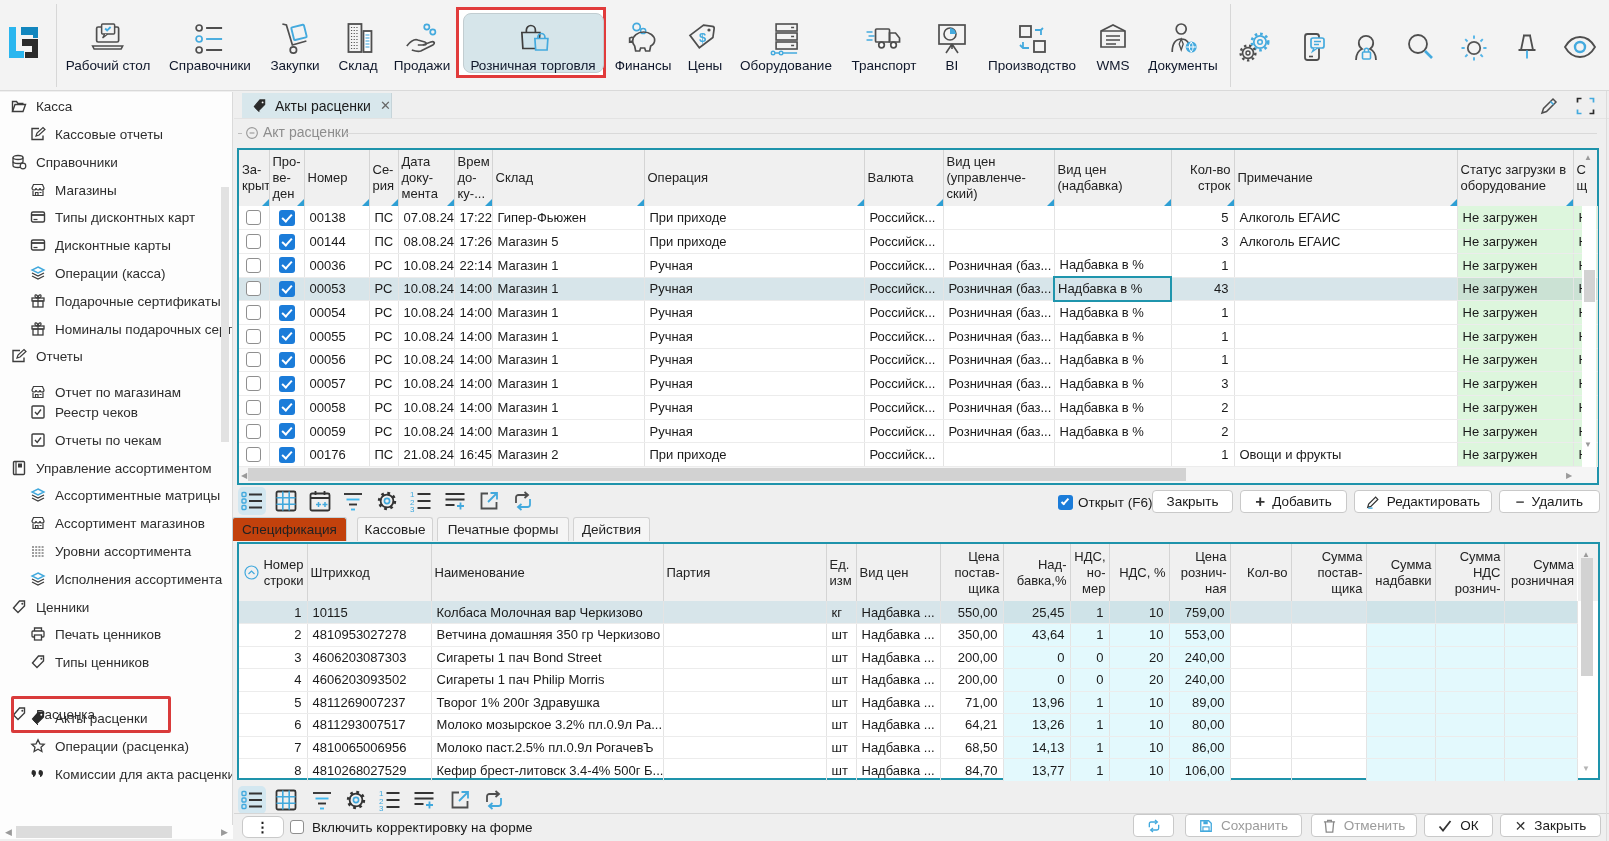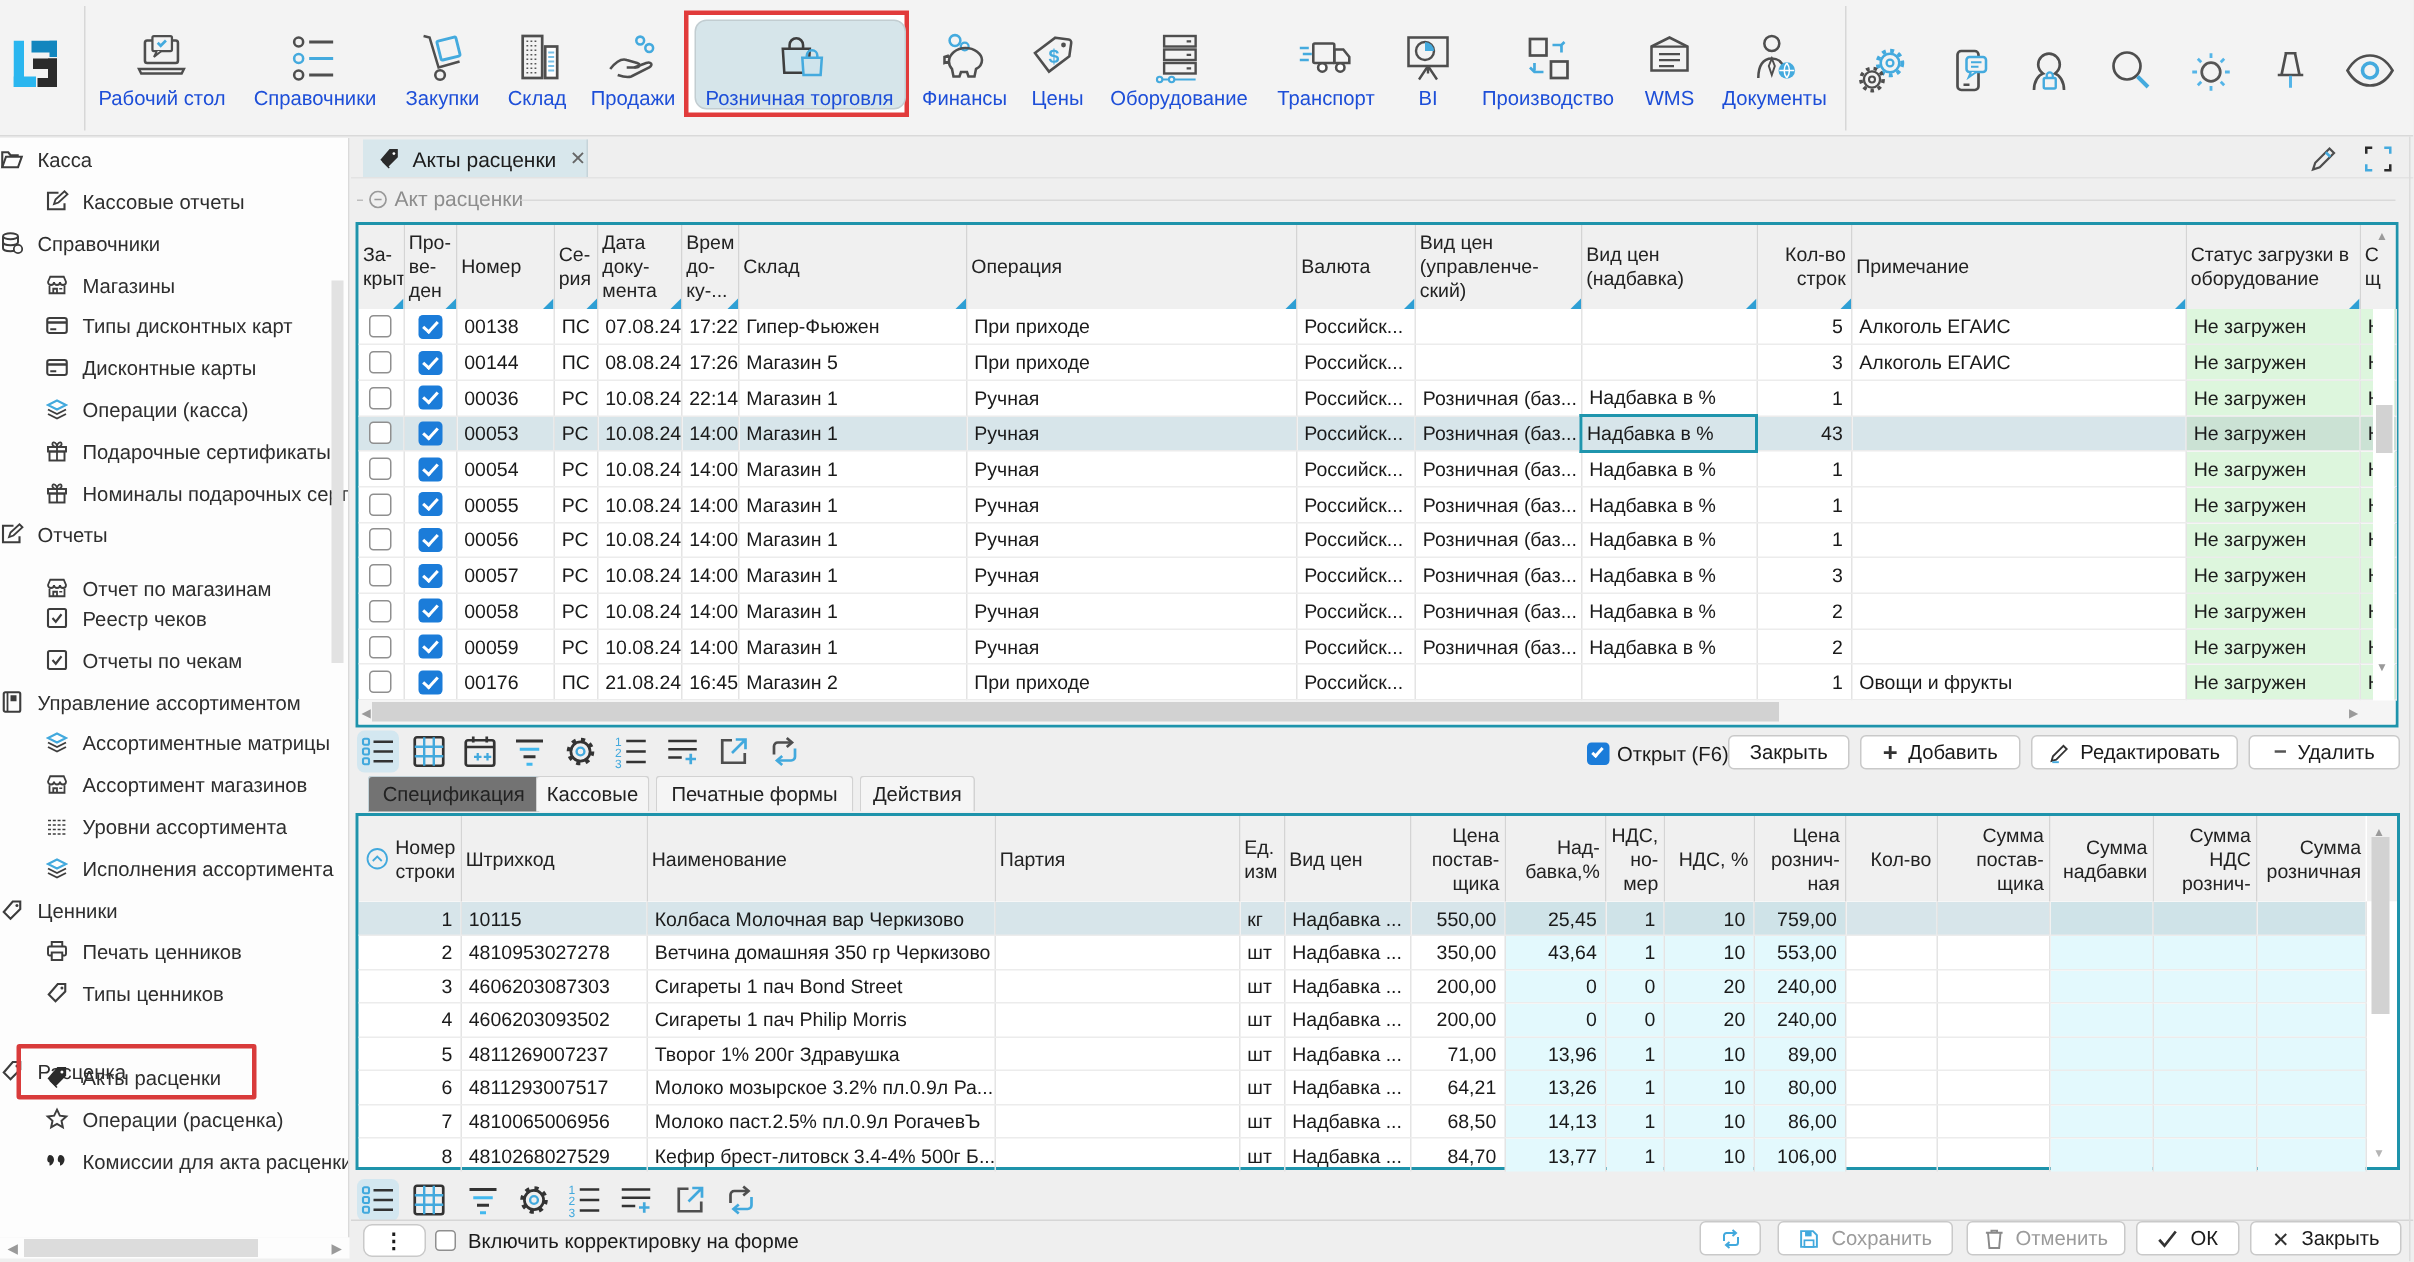--- a/index.html
+++ b/index.html
@@ -4,31 +4,31 @@
 <style>
 * { margin:0; padding:0; box-sizing:border-box; }
 html,body { width:1609px; height:841px; overflow:hidden; }
 body { font-family:"Liberation Sans",sans-serif; background:#efefef; position:relative; color:#1a1a1a; }
 .abs { position:absolute; }
 svg { display:block; }
 
 #topbar { position:absolute; left:0; top:0; width:1609px; height:91px; background:#f3f3f3; border-bottom:1px solid #d9d9d9; }
 .titem { position:absolute; top:14px; transform:translateX(-50%); text-align:center; }
 .titem .ic { height:42px; padding-top:8px; display:flex; align-items:center; justify-content:center; }
-.titem .lb { font-size:13.5px; color:#1d4ed8; margin-top:2px; white-space:nowrap; }
+.titem .lb { font-size:13.5px; color:#0f172a; margin-top:2px; white-space:nowrap; }
 #vsep1 { position:absolute; left:56px; top:4px; width:1px; height:83px; background:#d7d7d7; }
 #vsep2 { position:absolute; left:1230px; top:4px; width:1px; height:83px; background:#d7d7d7; }
 #rtghl { position:absolute; left:456px; top:7px; width:150px; height:71px; background:#fff; border:3px solid #e13b3b; }
 #rtgbtn { position:absolute; left:463px; top:13px; width:141px; height:60px; background:#d6e5ea; border:1px solid #c2cdd1; border-radius:8px; }
 .ricon { position:absolute; top:31px; transform:translateX(-50%); }
 
 #sidebar { position:absolute; left:0; top:92px; width:233px; height:733px; background:#fdfdfd; border-right:1px solid #dadada; overflow:hidden; }
 .mitem { position:absolute; left:0; height:28px; display:flex; align-items:center; font-size:13.5px; color:#2e2e2e; white-space:nowrap; }
 .mitem .mi { width:16px; height:16px; margin-right:9px; flex:none; }
-.lvl0 { }
+.lvl0 { padding-left:11px; }
 .lvl1 { padding-left:30px; }
 #redbox { position:absolute; left:11px; top:696px; width:160px; height:37px; border:3px solid #d93b3b; border-radius:2px; }
 #sbvscroll { position:absolute; left:221px; top:93px; width:8px; height:734px; }
 #sbvthumb { position:absolute; left:0; top:2px; width:8px; height:255px; background:#e2e2e2; }
 #sbhscroll { position:absolute; left:0; top:825px; width:233px; height:14px; background:#fdfdfd; }
 #sbhthumb { position:absolute; left:16px; top:1px; width:156px; height:12px; background:#dcdcdc; }
 .sarrow { position:absolute; font-size:9px; color:#9a9a9a; top:2px; }
 
 #tabbar { position:absolute; left:234px; top:92px; width:1375px; height:27px; background:#efefef; border-bottom:1px solid #e3e3e3; }
 #tab1 { position:absolute; left:242px; top:93px; width:150px; height:25px; background:#d8e7ec; border-right:1px solid #c6d4d9; display:flex; align-items:center; padding-left:10px; font-size:14px; color:#1c1c1c; }
@@ -809,21 +809,21 @@
     <div style="position:absolute;left:4.5px;top:1.5px;width:4px;height:8px;border:solid #fff;border-width:0 2px 2px 0;transform:rotate(42deg)"></div>
   </div>
 <span class="abs" style="left:1078px;top:495px;font-size:13.5px">Открыт (F6)</span>
 <div class="btn" style="left:1152px;top:490px;width:81px;height:23px">Закрыть</div>
 <div class="btn" style="left:1240px;top:490px;width:107px;height:23px"><span style="font-size:17px;margin-right:7px;color:#333;font-weight:bold;line-height:10px">+</span>Добавить</div>
 <div class="btn" style="left:1354px;top:490px;width:138px;height:23px"><svg width="14" height="14" viewBox="0 0 16 16" style="margin-right:7px">
       <path d="M2 14l1-3.5L11 2.5l2.5 2.5L5.5 13z" fill="none" stroke="#333" stroke-width="1.4"></path>
       <path d="M2.5 15h5" stroke="#44aade" stroke-width="1.6"></path>
     </svg>Редактировать</div>
 <div class="btn" style="left:1499px;top:490px;width:101px;height:23px"><span style="font-size:15px;margin-right:7px;color:#555;font-weight:bold">−</span>Удалить</div>
-<div class="tabs2" style="left:245px;width:115px;background:#737373;border-color:#c3d2d8">Спецификация</div>
+<div class="tabs2" style="left:232px;width:115px;background:#c2410c;border-color:#c3d2d8">Спецификация</div>
 <div class="tabs2" style="left:357px;width:76px">Кассовые</div>
 <div class="tabs2" style="left:437px;width:132px">Печатные формы</div>
 <div class="tabs2" style="left:573px;width:77px">Действия</div>
 <div id="btable">
 <table class="grid" style="width:1338px">
 <colgroup>
         <col style="width:68px">
         <col style="width:124px">
         <col style="width:232px">
         <col style="width:163px">

